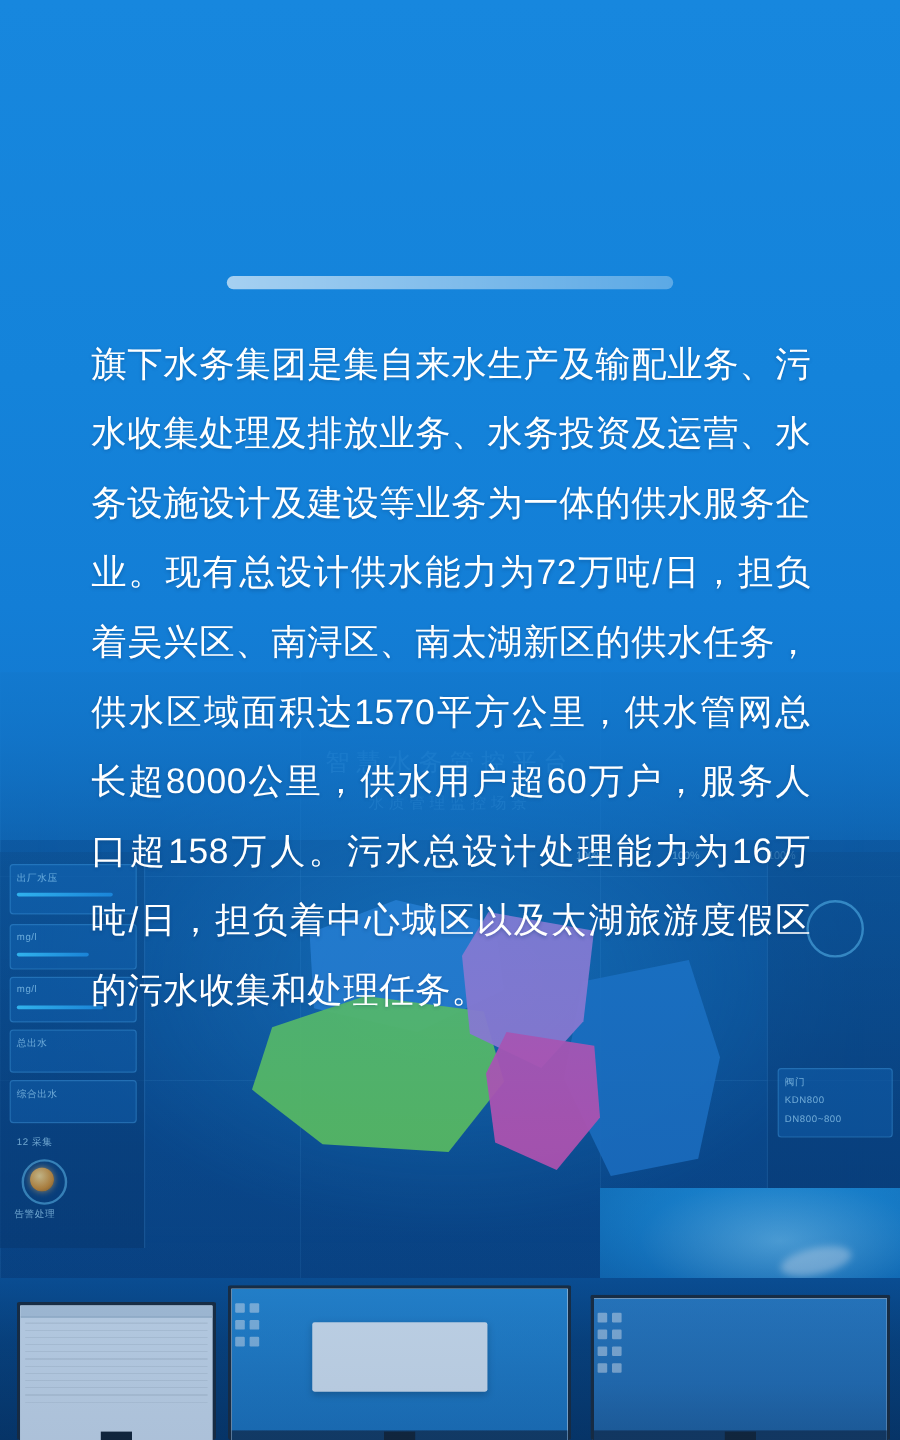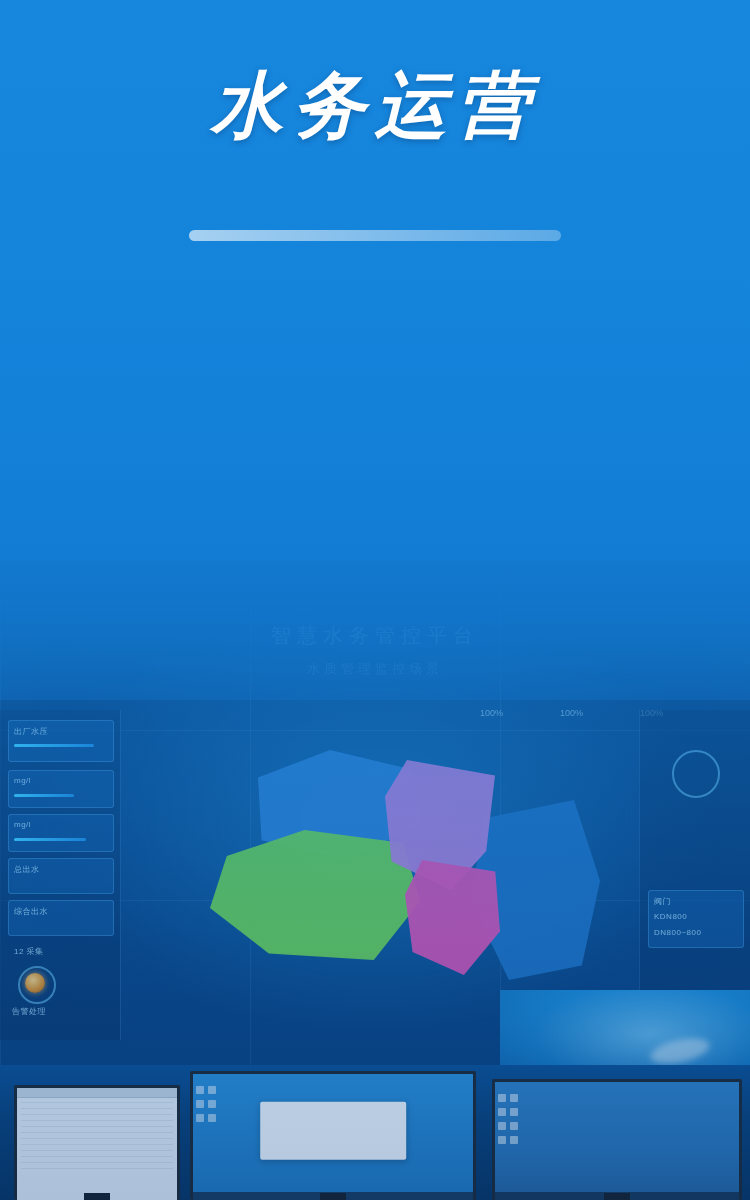--- a/index.html
+++ b/index.html
@@ -474,19 +474,19 @@
       </div>
     </div>
 
     <div class="photo-dim"></div>
   </div>
 
   <div class="veil"></div>
 
   <div class="content">
     <div class="title-wrap">
-      <div class="title">水务运营</div>
       <div class="title-underline"></div>
     </div>
 
+    <p class="body-text">旗下水务集团是集自来水生产及输配业务、污水收集处理及排放业务、水务投资及运营、水务设施设计及建设等业务为一体的供水服务企业。现有总设计供水能力为72万吨/日，担负着吴兴区、南浔区、南太湖新区的供水任务，供水区域面积达1570平方公里，供水管网总长超8000公里，供水用户超60万户，服务人口超158万人。污水总设计处理能力为16万吨/日，担负着中心城区以及太湖旅游度假区的污水收集和处理任务。</p>
   </div>
 
 </div>
 
 </body></html>

